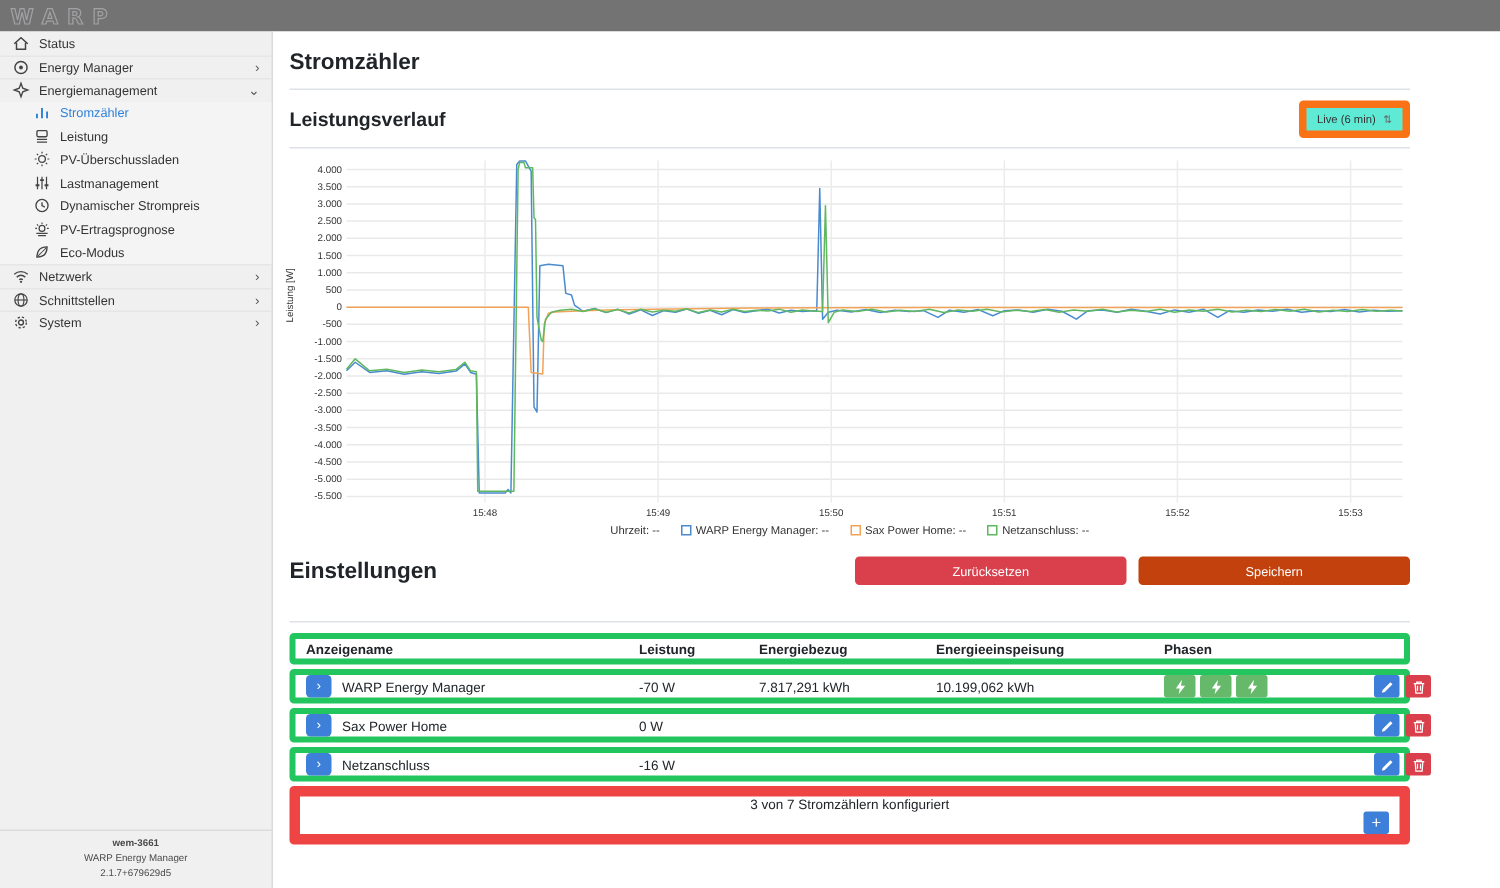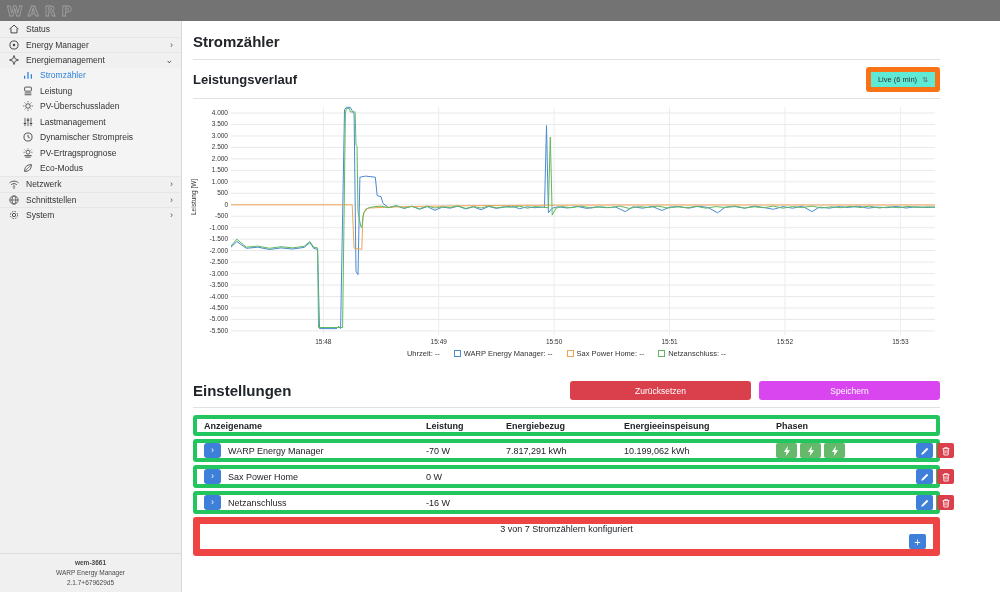--- a/index.html
+++ b/index.html
@@ -48,28 +48,28 @@
   .y-axis-title { position:absolute; left:-3px; top:112px; transform:rotate(-90deg);
     transform-origin:left top; font-size:6.5px; color:#333; }
   .chart-svg { display:block; margin-left:8px; }
   .legend { display:flex; justify-content:center; align-items:center; gap:14px;
     font-size:7.5px; color:#333; margin-top:2px; }
   .legend .box { display:inline-block; width:7px; height:7px; border:1px solid;
     background:#fff; margin-right:3px; vertical-align:-1px; }
   .legend .entry { display:flex; align-items:center; }
 
   
-  .settings-head { display:flex; align-items:center; margin-top:16px;
-    padding-bottom:7px; border-bottom:1px solid #dee2e6; }
+  .settings-head { display:flex; align-items:center; margin-top:6px;
+    padding-bottom:24px; border-bottom:1px solid #dee2e6; }
   .settings-title { font-size:15px; font-weight:bold; flex:0 0 auto; }
   .settings-buttons { margin-left:auto; display:flex; gap:8px; }
   .btn-reset { width:181px; height:19px; background:#d9404c; color:#fff;
     border:none; border-radius:3px; font-size:8.5px; cursor:pointer;
     font-family:Liberation Sans, sans-serif; }
-  .btn-save { width:181px; height:19px; background:#d946ef; color:#fff;
+  .btn-save { width:181px; height:19px; background:#c2410c; color:#fff;
     border:none; border-radius:3px; font-size:8.5px; cursor:pointer;
     font-family:"Liberation Sans",sans-serif; }
 
   
   .meter-table { margin-top:7px; display:flex; flex-direction:column; gap:3px; }
   .trow { display:grid; grid-template-columns:222px 80px 118px 152px 140px 1fr;
     align-items:center; border:4px solid #22c55e; border-radius:3px;
     background:#fff; min-height:22px; padding:0 7px; font-size:9px; }
   .trow.thead { font-weight:bold; min-height:21px; }
   .tname { display:flex; align-items:center; gap:7px; }

